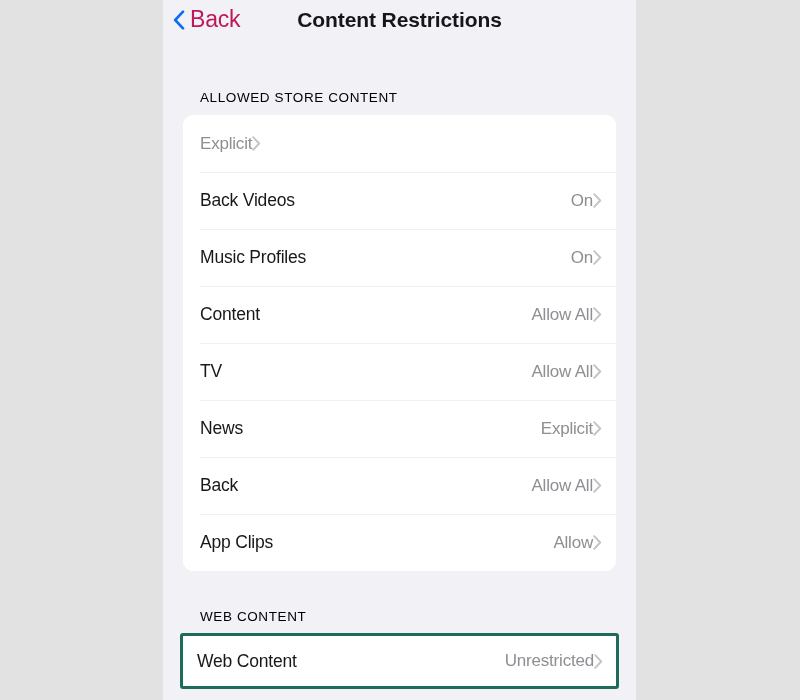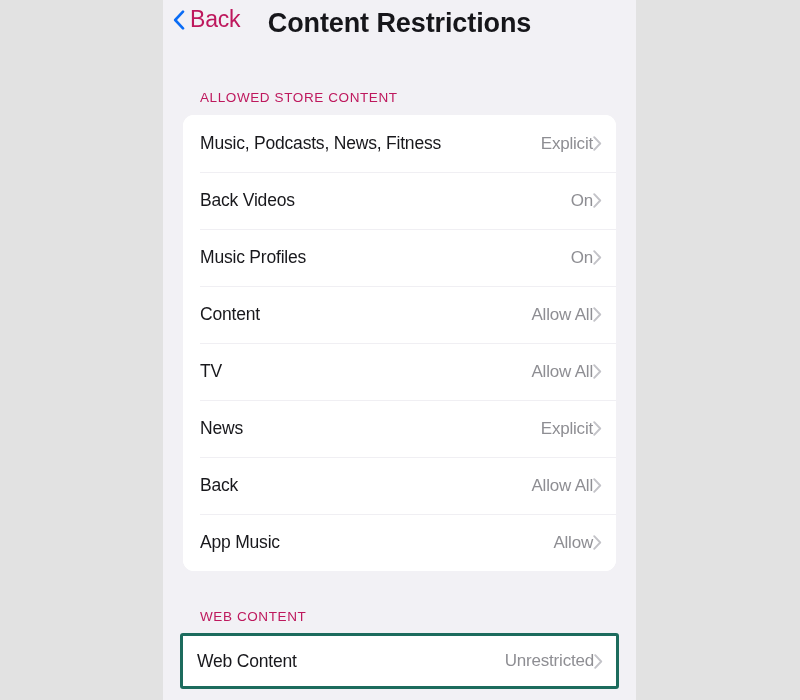--- a/index.html
+++ b/index.html
@@ -61,31 +61,31 @@
     font-weight: 500;
     letter-spacing: -0.2px;
     line-height: 1;
   }
   .nav-title {
     position: absolute;
     left: 0;
     right: 0;
     top: 8px;
     text-align: center;
-    font-size: 27px;
+    font-size: 21px;
     font-weight: bold;
     color: #16161a;
     letter-spacing: -0.1px;
   }
 
   
   .section-header {
     font-size: 13.5px;
     letter-spacing: 0.6px;
-    color: #be185d;
+    color: #000000;
     font-weight: 400;
     padding-left: 37px;
     text-transform: uppercase;
   }
   .section-header.first { margin-top: 32px; margin-bottom: 10px; }
   .section-header.web { margin-top: 38px; margin-bottom: 9px; }
 
   
   .card {
     margin: 0 20px;
@@ -166,21 +166,20 @@
         </span>
         <span class="back-label">Back</span>
       </div>
       <div class="nav-title">Content Restrictions</div>
     </div>
 
     <div id="sections-root">
         <div class="section-header first">ALLOWED STORE CONTENT</div>
         <div class="card">
           <div class="row">
-            <span class="row-label">Music, Podcasts, News, Fitness</span>
             <span class="row-right">
               <span class="row-value">Explicit</span>
               <span class="chevron">
                 <svg viewBox="0 0 9 15" width="9" height="15">
                   <path d="M1.2 1.2 L7.2 7.5 L1.2 13.8" fill="none" stroke="#c3c3c8" stroke-width="1.9" stroke-linecap="round" stroke-linejoin="round"></path>
                 </svg>
               </span>
             </span>
           </div>
           <div class="row">
@@ -243,21 +242,21 @@
             <span class="row-right">
               <span class="row-value">Allow All</span>
               <span class="chevron">
                 <svg viewBox="0 0 9 15" width="9" height="15">
                   <path d="M1.2 1.2 L7.2 7.5 L1.2 13.8" fill="none" stroke="#c3c3c8" stroke-width="1.9" stroke-linecap="round" stroke-linejoin="round"></path>
                 </svg>
               </span>
             </span>
           </div>
           <div class="row">
-            <span class="row-label">App Music</span>
+            <span class="row-label">App Clips</span>
             <span class="row-right">
               <span class="row-value">Allow</span>
               <span class="chevron">
                 <svg viewBox="0 0 9 15" width="9" height="15">
                   <path d="M1.2 1.2 L7.2 7.5 L1.2 13.8" fill="none" stroke="#c3c3c8" stroke-width="1.9" stroke-linecap="round" stroke-linejoin="round"></path>
                 </svg>
               </span>
             </span>
           </div>
         </div>

